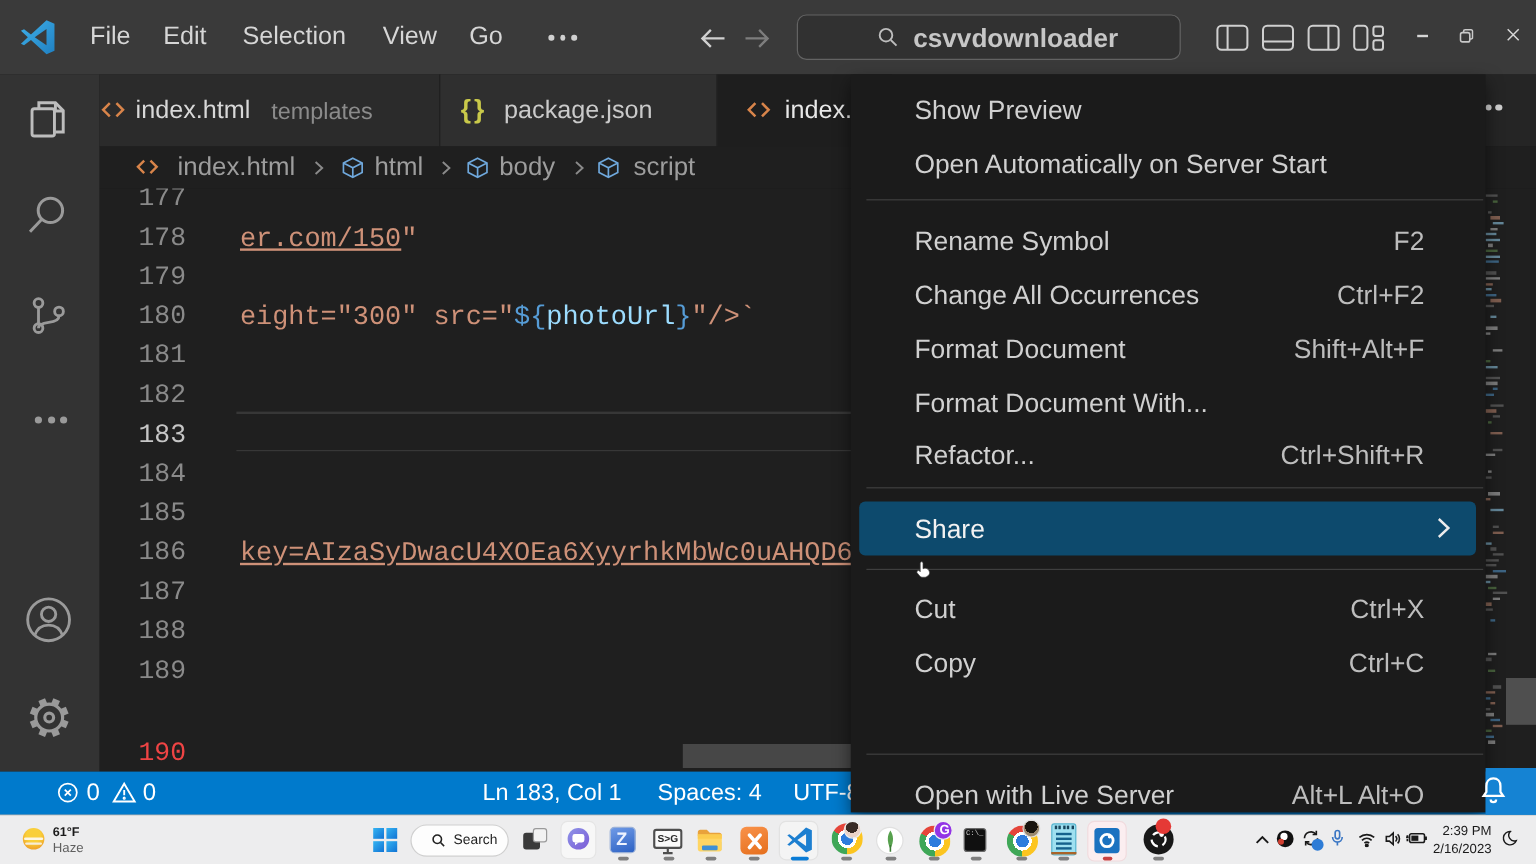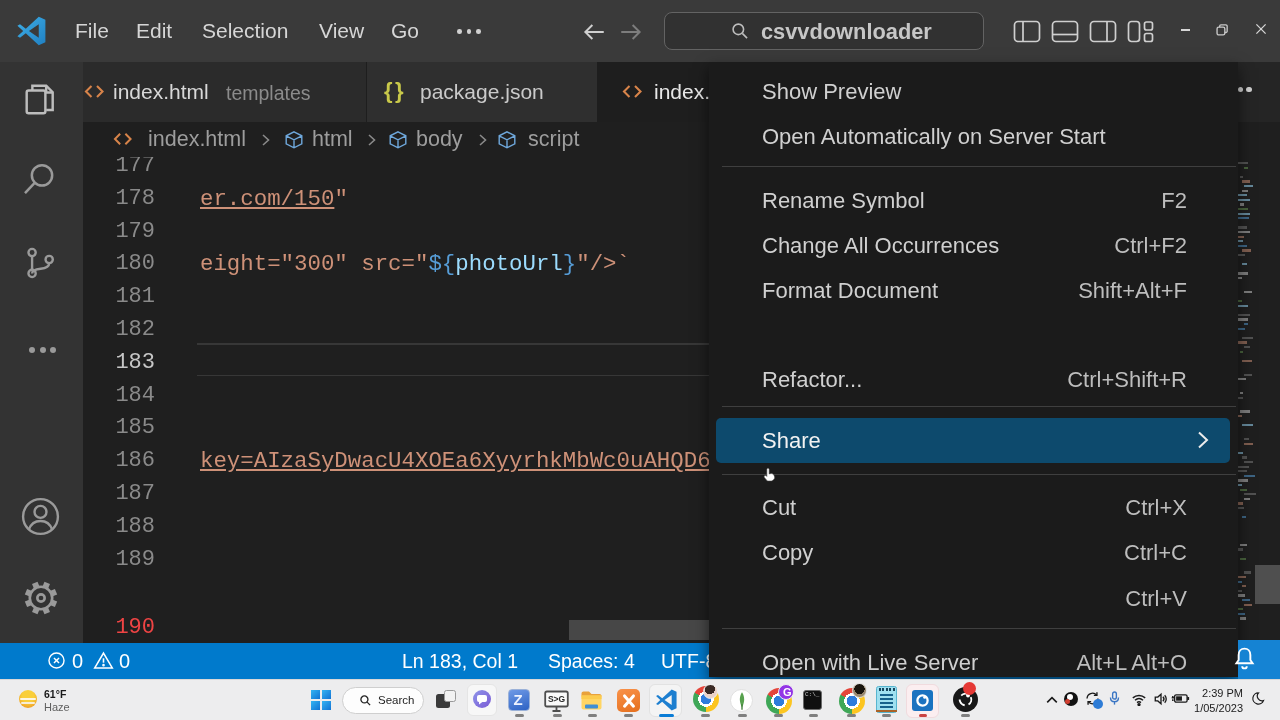--- a/index.html
+++ b/index.html
@@ -264,34 +264,34 @@
 <div class="abs" style="left:709px;top:62px;width:529px;height:615px;background:#1b1b1b;box-shadow:0 6px 14px rgba(0,0,0,.55);"></div>
 <div class="abs" style="left:762px;top:68.5px;width:420px;height:45px;line-height:45px;font-size:22px;color:#d0d0d0;">Show Preview</div>
 <div class="abs" style="left:762px;top:113.5px;width:420px;height:45px;line-height:45px;font-size:22px;color:#d0d0d0;">Open Automatically on Server Start</div>
 <div class="abs" style="left:722px;top:166px;width:514px;height:1.2px;background:#3f3f3f;"></div>
 <div class="abs" style="left:762px;top:177.5px;width:420px;height:45px;line-height:45px;font-size:22px;color:#d0d0d0;">Rename Symbol</div>
 <div class="abs" style="left:887px;top:177.5px;width:300px;height:45px;line-height:45px;font-size:22px;color:#bdbdbd;text-align:right;">F2</div>
 <div class="abs" style="left:762px;top:222.5px;width:420px;height:45px;line-height:45px;font-size:22px;color:#d0d0d0;">Change All Occurrences</div>
 <div class="abs" style="left:887px;top:222.5px;width:300px;height:45px;line-height:45px;font-size:22px;color:#bdbdbd;text-align:right;">Ctrl+F2</div>
 <div class="abs" style="left:762px;top:267.5px;width:420px;height:45px;line-height:45px;font-size:22px;color:#d0d0d0;">Format Document</div>
 <div class="abs" style="left:887px;top:267.5px;width:300px;height:45px;line-height:45px;font-size:22px;color:#bdbdbd;text-align:right;">Shift+Alt+F</div>
+<div class="abs" style="left:762px;top:312.5px;width:420px;height:45px;line-height:45px;font-size:22px;color:#d0d0d0;">Format Document With...</div>
 <div class="abs" style="left:762px;top:356.5px;width:420px;height:45px;line-height:45px;font-size:22px;color:#d0d0d0;">Refactor...</div>
 <div class="abs" style="left:887px;top:356.5px;width:300px;height:45px;line-height:45px;font-size:22px;color:#bdbdbd;text-align:right;">Ctrl+Shift+R</div>
 <div class="abs" style="left:722px;top:406px;width:514px;height:1.2px;background:#3f3f3f;"></div>
 <div class="abs" style="left:716px;top:417.5px;width:514px;height:45px;background:#0d4a6d;border-radius:5px;"></div>
 <div class="abs" style="left:762px;top:417.5px;height:45px;line-height:45px;font-size:22px;color:#f2f2f2;">Share</div>
 <svg class="abs" style="left:1196px;top:430px;" width="14" height="20" viewBox="0 0 14 20" fill="none" stroke="#ececec" stroke-width="2">
       <path d="M3 2.5 11 10l-8 7.5"></path>
     </svg>
 <div class="abs" style="left:722px;top:474px;width:514px;height:1.2px;background:#3f3f3f;"></div>
 <div class="abs" style="left:887px;top:484.5px;width:300px;height:45px;line-height:45px;font-size:22px;color:#bdbdbd;text-align:right;">Ctrl+X</div>
 <div class="abs" style="left:762px;top:484.5px;width:420px;height:45px;line-height:45px;font-size:22px;color:#d0d0d0;">Cut</div>
 <div class="abs" style="left:762px;top:529.5px;width:420px;height:45px;line-height:45px;font-size:22px;color:#d0d0d0;">Copy</div>
 <div class="abs" style="left:887px;top:529.5px;width:300px;height:45px;line-height:45px;font-size:22px;color:#bdbdbd;text-align:right;">Ctrl+C</div>
-<div class="abs" style="left:887px;top:575.5px;width:300px;height:45px;line-height:45px;font-size:22px;color:#bdbdbd;text-align:right;">Ctrl+V</div>
 <div class="abs" style="left:722px;top:628px;width:514px;height:1.2px;background:#3f3f3f;"></div>
 <div class="abs" style="left:762px;top:639.5px;width:420px;height:45px;line-height:45px;font-size:22px;color:#d0d0d0;">Open with Live Server</div>
 <div class="abs" style="left:887px;top:639.5px;width:300px;height:45px;line-height:45px;font-size:22px;color:#bdbdbd;text-align:right;">Alt+L Alt+O</div>
 <svg class="abs" style="left:762px;top:467px;" width="14" height="17" viewBox="0 0 24 26">
       <path d="M8.3 2.4c0-1.1.9-2 2-2s2 .9 2 2v7.9l2.2-.5c2.4-.55 4.9.5 6 2.8l.7 1.5c1 2.1.4 4.6-1.4 6l-1.9 1.5c-.8.6-1.7.9-2.7.9h-4c-1.3 0-2.5-.55-3.3-1.5l-3.8-4.5c-.8-.95-.65-2.3.3-3.1.85-.75 2.1-.7 2.9.1l1 1V2.4Z" fill="#fff" stroke="#444" stroke-width="1"></path>
     </svg>
 <div class="abs" style="left:0;top:679px;width:1280px;height:41px;background:#ededee;border-top:1px solid #d8d8d8;"></div>
 <div class="abs" style="left:19px;top:690px;width:18px;height:18px;border-radius:50%;background:radial-gradient(circle at 50% 35%, #f9cf3a 0 40%, #f0a52a 75%, #e08a1e 100%);"></div>
 <div class="abs" style="left:20px;top:697.5px;width:16px;height:2px;background:#fdf6e3;border-radius:2px;"></div>
 <div class="abs" style="left:21px;top:701.5px;width:14px;height:2px;background:#f7edd6;border-radius:2px;"></div>
@@ -415,16 +415,16 @@
       <path d="M15 7.5c2 2 2 5 0 7"></path>
       <path d="M17.8 5c3.2 3.2 3.2 8.8 0 12"></path>
     </svg>
 <svg class="abs" style="left:1171px;top:692px;" width="19" height="13" viewBox="0 0 26 17" fill="none" stroke="#1a1a1a" stroke-width="1.8">
       <rect x="5" y="3.5" width="17" height="10" rx="2"></rect>
       <path d="M23.5 6.5v4" stroke-width="2.6"></path>
       <rect x="7" y="5.5" width="8" height="6" fill="#1a1a1a" stroke="none"></rect>
       <path d="M2.5 5v2.5M2.5 9.5V12M1 7.5h3" stroke-width="2"></path>
     </svg>
 <div class="abs" style="left:1173px;top:687px;width:70px;text-align:right;font-size:11px;color:#1b1b1b;">2:39 PM</div>
-<div class="abs" style="left:1173px;top:701.5px;width:70px;text-align:right;font-size:11px;color:#1b1b1b;">1/05/2023</div>
+<div class="abs" style="left:1173px;top:701.5px;width:70px;text-align:right;font-size:11px;color:#1b1b1b;">2/16/2023</div>
 <svg class="abs" style="left:1251px;top:691px;" width="14" height="15" viewBox="0 0 24 24" fill="none" stroke="#1a1a1a" stroke-width="2">
       <path d="M13 2.5a9.5 9.5 0 1 0 8.5 13A8 8 0 0 1 13 2.5Z"></path>
     </svg>
 </div>
 </body></html>

